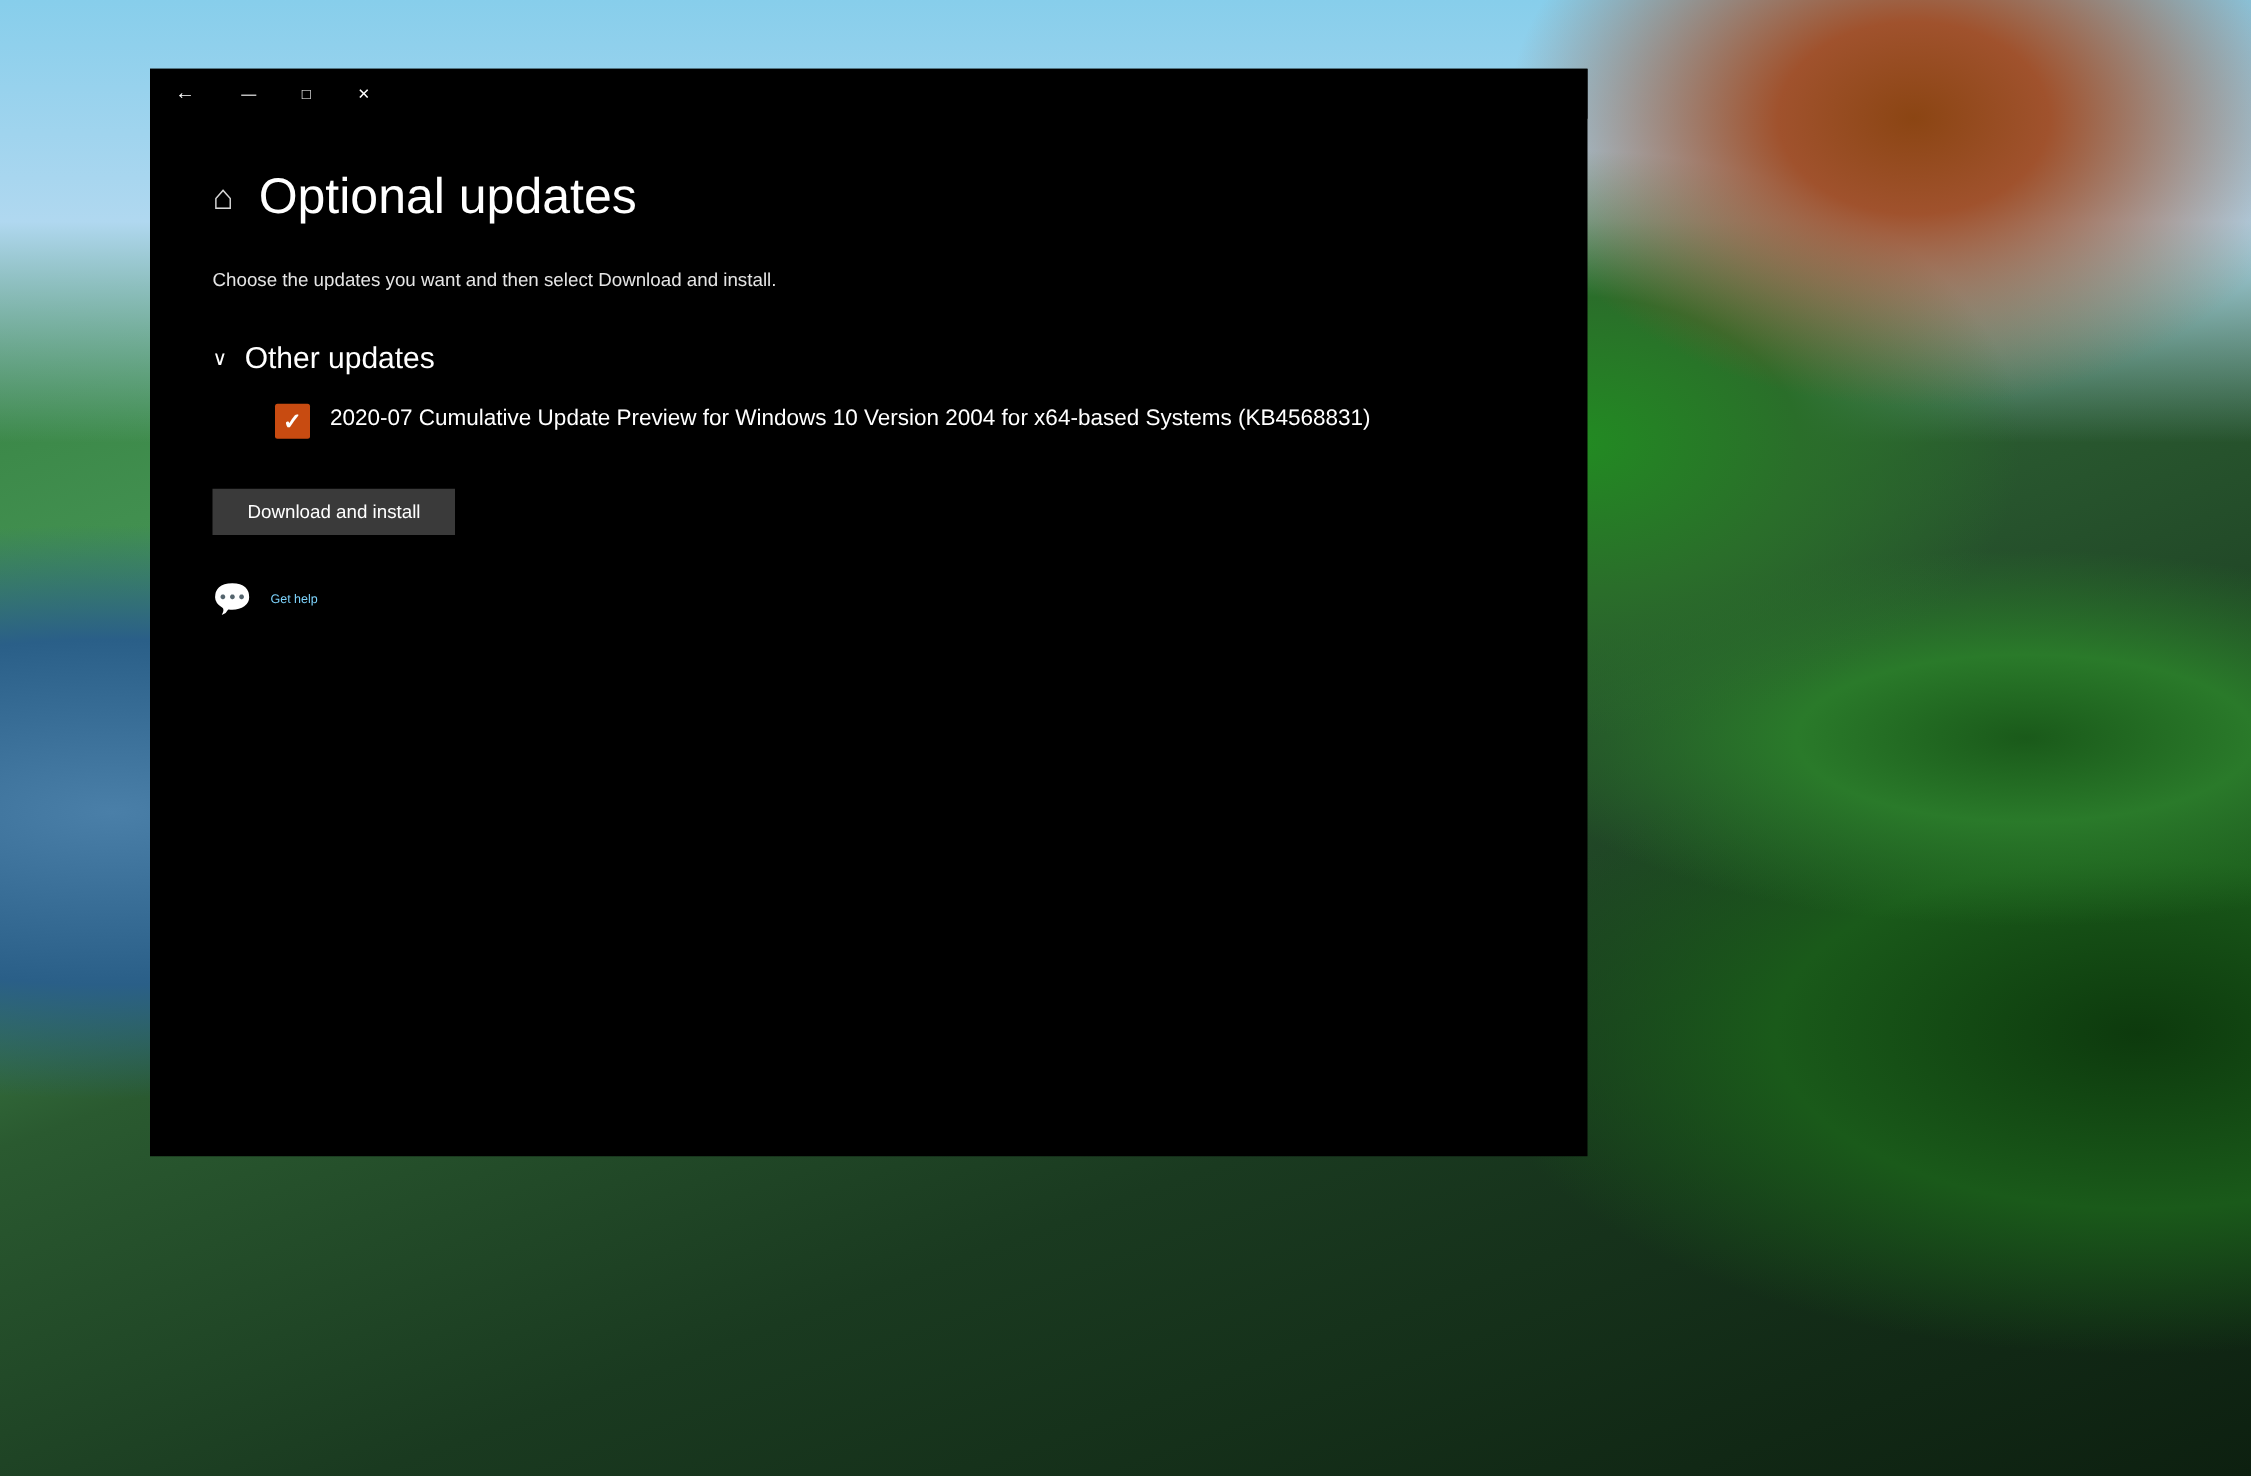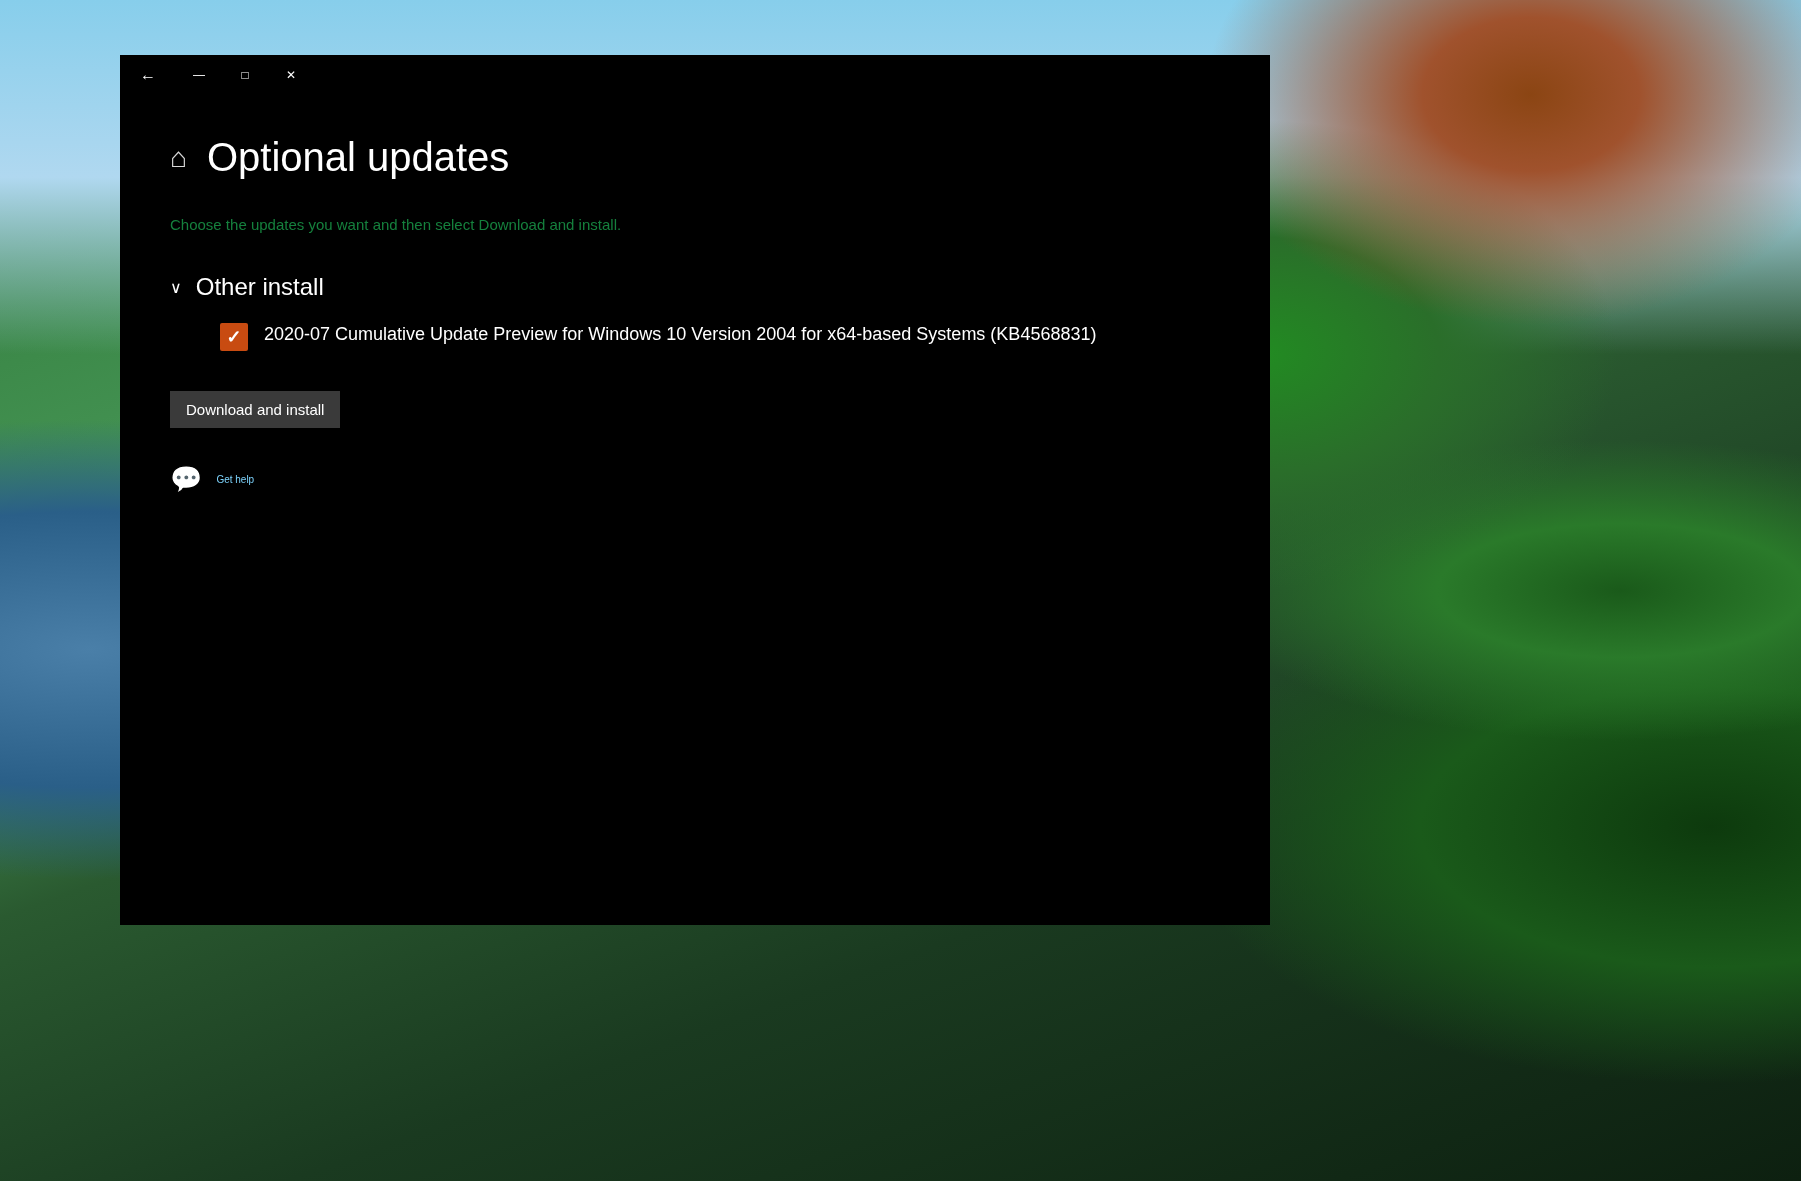--- a/index.html
+++ b/index.html
@@ -128,21 +128,21 @@
     }
 
     .page-title {
       font-size: 40px;
       font-weight: 300;
       color: #ffffff;
     }
 
     .description {
       font-size: 15px;
-      color: #15803d;
+      color: #e5e5e5;
       margin-bottom: 40px;
       font-weight: 400;
     }
 
     .section {
       margin-bottom: 32px;
     }
 
     .section-header {
       display: flex;
@@ -199,21 +199,21 @@
       color: #ffffff;
       line-height: 1.5;
       font-weight: 400;
     }
 
     .download-btn {
       display: inline-block;
       background: #3a3a3a;
       color: #ffffff;
       border: none;
-      padding: 10px 16px;
+      padding: 10px 28px;
       font-size: 15px;
       cursor: pointer;
       font-family: 'Segoe UI', Arial, sans-serif;
       margin-top: 8px;
       margin-bottom: 36px;
     }
 
     .get-help-section {
       display: flex;
       align-items: center;
@@ -264,21 +264,21 @@
       <h1 class="page-title">Optional updates</h1>
     </div>
 
     
     <p class="description">Choose the updates you want and then select Download and install.</p>
 
     
     <div class="section">
       <div class="section-header">
         <span class="chevron-icon">∨</span>
-        <span class="section-title">Other install</span>
+        <span class="section-title">Other updates</span>
       </div>
 
       <div class="update-item">
         <div class="checkbox-wrapper">
           <div class="checkbox">
             <span class="checkmark">✓</span>
           </div>
         </div>
         <span class="update-text">2020-07 Cumulative Update Preview for Windows 10 Version 2004 for x64-based Systems (KB4568831)</span>
       </div>

